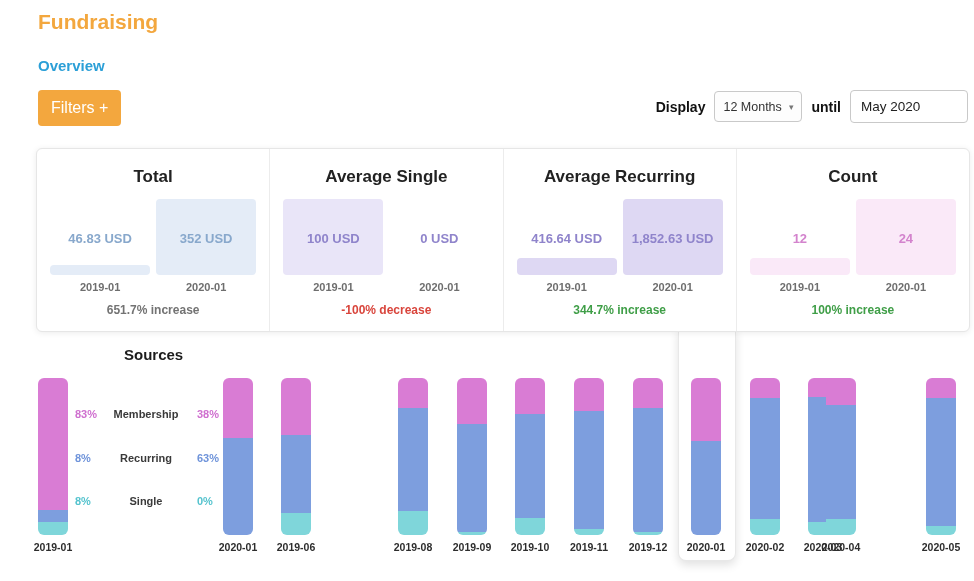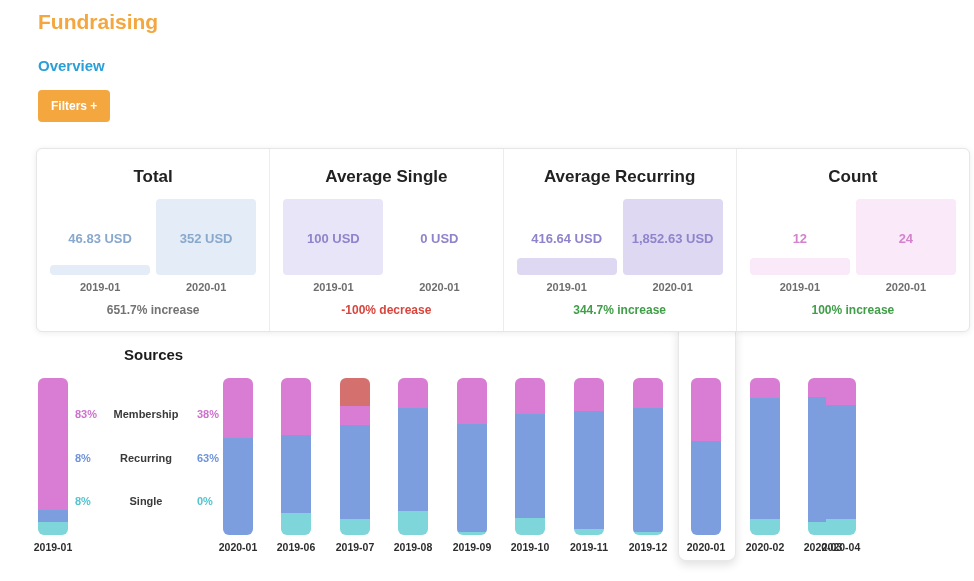--- a/index.html
+++ b/index.html
@@ -4,21 +4,21 @@
 <style>
   html, body { margin:0; padding:0; background:#fff; }
   .page {
     position:relative; width:974px; height:581px; background:#ffffff;
     font-family:"Liberation Sans", sans-serif; overflow:hidden;margin-left:20px;
   }
   .title { position:absolute; left:18px; top:10px; font-size:21px; font-weight:bold; color:#f3a73e; }
   .subtitle { position:absolute; left:18px; top:57px; font-size:15px; font-weight:bold; color:#2b9fd7; cursor:pointer; }
   .filters-btn {
     position:absolute; left:18px; top:90px; background:#f3a73e; color:#fff;
-    font-size:12px; font-weight:bold; border:none; border-radius:4px;
+    font-size:16px; font-weight:normal; border:none; border-radius:4px;
     padding:9px 13px; cursor:pointer; font-family:inherit;
   }
   .display-controls { position:absolute; top:90px; right:26px; display:flex; align-items:center; gap:9px; }
   .ctl-label { font-size:14px; font-weight:bold; color:#111; }
   .select-box {
     display:flex; align-items:center; justify-content:space-between;
     width:88px; height:31px; border:1px solid #c9c9c9; border-radius:4px;
     background:#fdfdfd; padding:0 8px; font-size:12.5px; color:#333;
     box-sizing:border-box; cursor:pointer;
   }
@@ -66,20 +66,29 @@
 </head>
 <body>
 
 <div class="page">
 
   <div class="title">Fundraising</div>
   <div class="subtitle">Overview</div>
 
   <button class="filters-btn">Filters +</button>
 
+  <div class="display-controls">
+    <span class="ctl-label">Display</span>
+    <div class="select-box">
+      <span>12 Months</span>
+      <span class="select-caret">▾</span>
+    </div>
+    <span class="ctl-label">until</span>
+    <input class="until-input" type="text" value="May 2020" style="">
+  </div>
 
   <div class="stats-card">
 
     <div class="stat-col">
       <div class="stat-title">Total</div>
       <div class="stat-chart">
         <div class="stat-half">
           <div class="stat-value" style="color: rgb(136, 168, 204);">46.83 USD</div>
           <div class="stat-bar" style="height: 13%; background: rgb(228, 236, 247);"></div>
         </div>
@@ -191,29 +200,20 @@
         <div class="bar-label">2020-01</div>
       </div>
       <div class="bar-col" style="left: 261px;">
         <div class="bar-stack">
           <div class="bar-seg" style="height: 36%; background: rgb(217, 124, 212);"></div>
           <div class="bar-seg" style="height: 50%; background: rgb(125, 158, 222);"></div>
           <div class="bar-seg" style="height: 14%; background: rgb(127, 214, 218);"></div>
         </div>
         <div class="bar-label">2019-06</div>
       </div>
-      <div class="bar-col" style="left: 320px;">
-        <div class="bar-stack">
-          <div class="bar-seg" style="height: 18%; background: rgb(212, 113, 111);"></div>
-          <div class="bar-seg" style="height: 12%; background: rgb(217, 124, 212);"></div>
-          <div class="bar-seg" style="height: 60%; background: rgb(125, 158, 222);"></div>
-          <div class="bar-seg" style="height: 10%; background: rgb(127, 214, 218);"></div>
-        </div>
-        <div class="bar-label">2019-07</div>
-      </div>
       <div class="bar-col" style="left: 378px;">
         <div class="bar-stack">
           <div class="bar-seg" style="height: 19%; background: rgb(217, 124, 212);"></div>
           <div class="bar-seg" style="height: 66%; background: rgb(125, 158, 222);"></div>
           <div class="bar-seg" style="height: 15%; background: rgb(127, 214, 218);"></div>
         </div>
         <div class="bar-label">2019-08</div>
       </div>
       <div class="bar-col" style="left: 437px; text-decoration: underline;">
         <div class="bar-stack">
@@ -271,15 +271,23 @@
         <div class="bar-label">2020-03</div>
       </div>
       <div class="bar-col" style="left: 806px;">
         <div class="bar-stack">
           <div class="bar-seg" style="height: 17%; background: rgb(217, 124, 212);"></div>
           <div class="bar-seg" style="height: 73%; background: rgb(125, 158, 222);"></div>
           <div class="bar-seg" style="height: 10%; background: rgb(127, 214, 218);"></div>
         </div>
         <div class="bar-label">2020-04</div>
       </div>
+      <div class="bar-col" style="left: 906px;">
+        <div class="bar-stack">
+          <div class="bar-seg" style="height: 13%; background: rgb(217, 124, 212);"></div>
+          <div class="bar-seg" style="height: 81%; background: rgb(125, 158, 222);"></div>
+          <div class="bar-seg" style="height: 6%; background: rgb(127, 214, 218);"></div>
+        </div>
+        <div class="bar-label">2020-05</div>
+      </div>
     </div>
 
 </div>
 
 </body></html>

